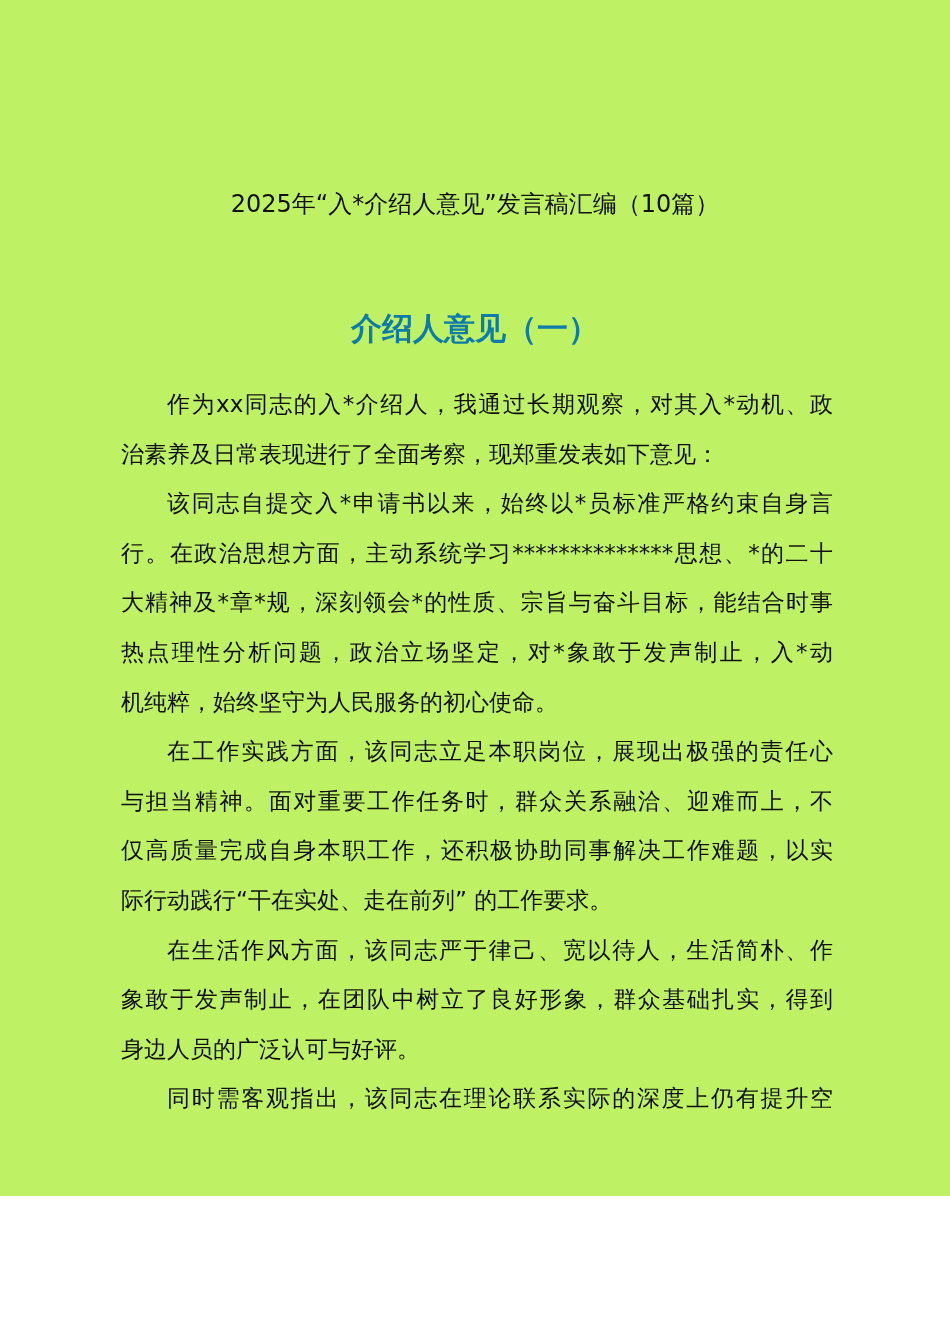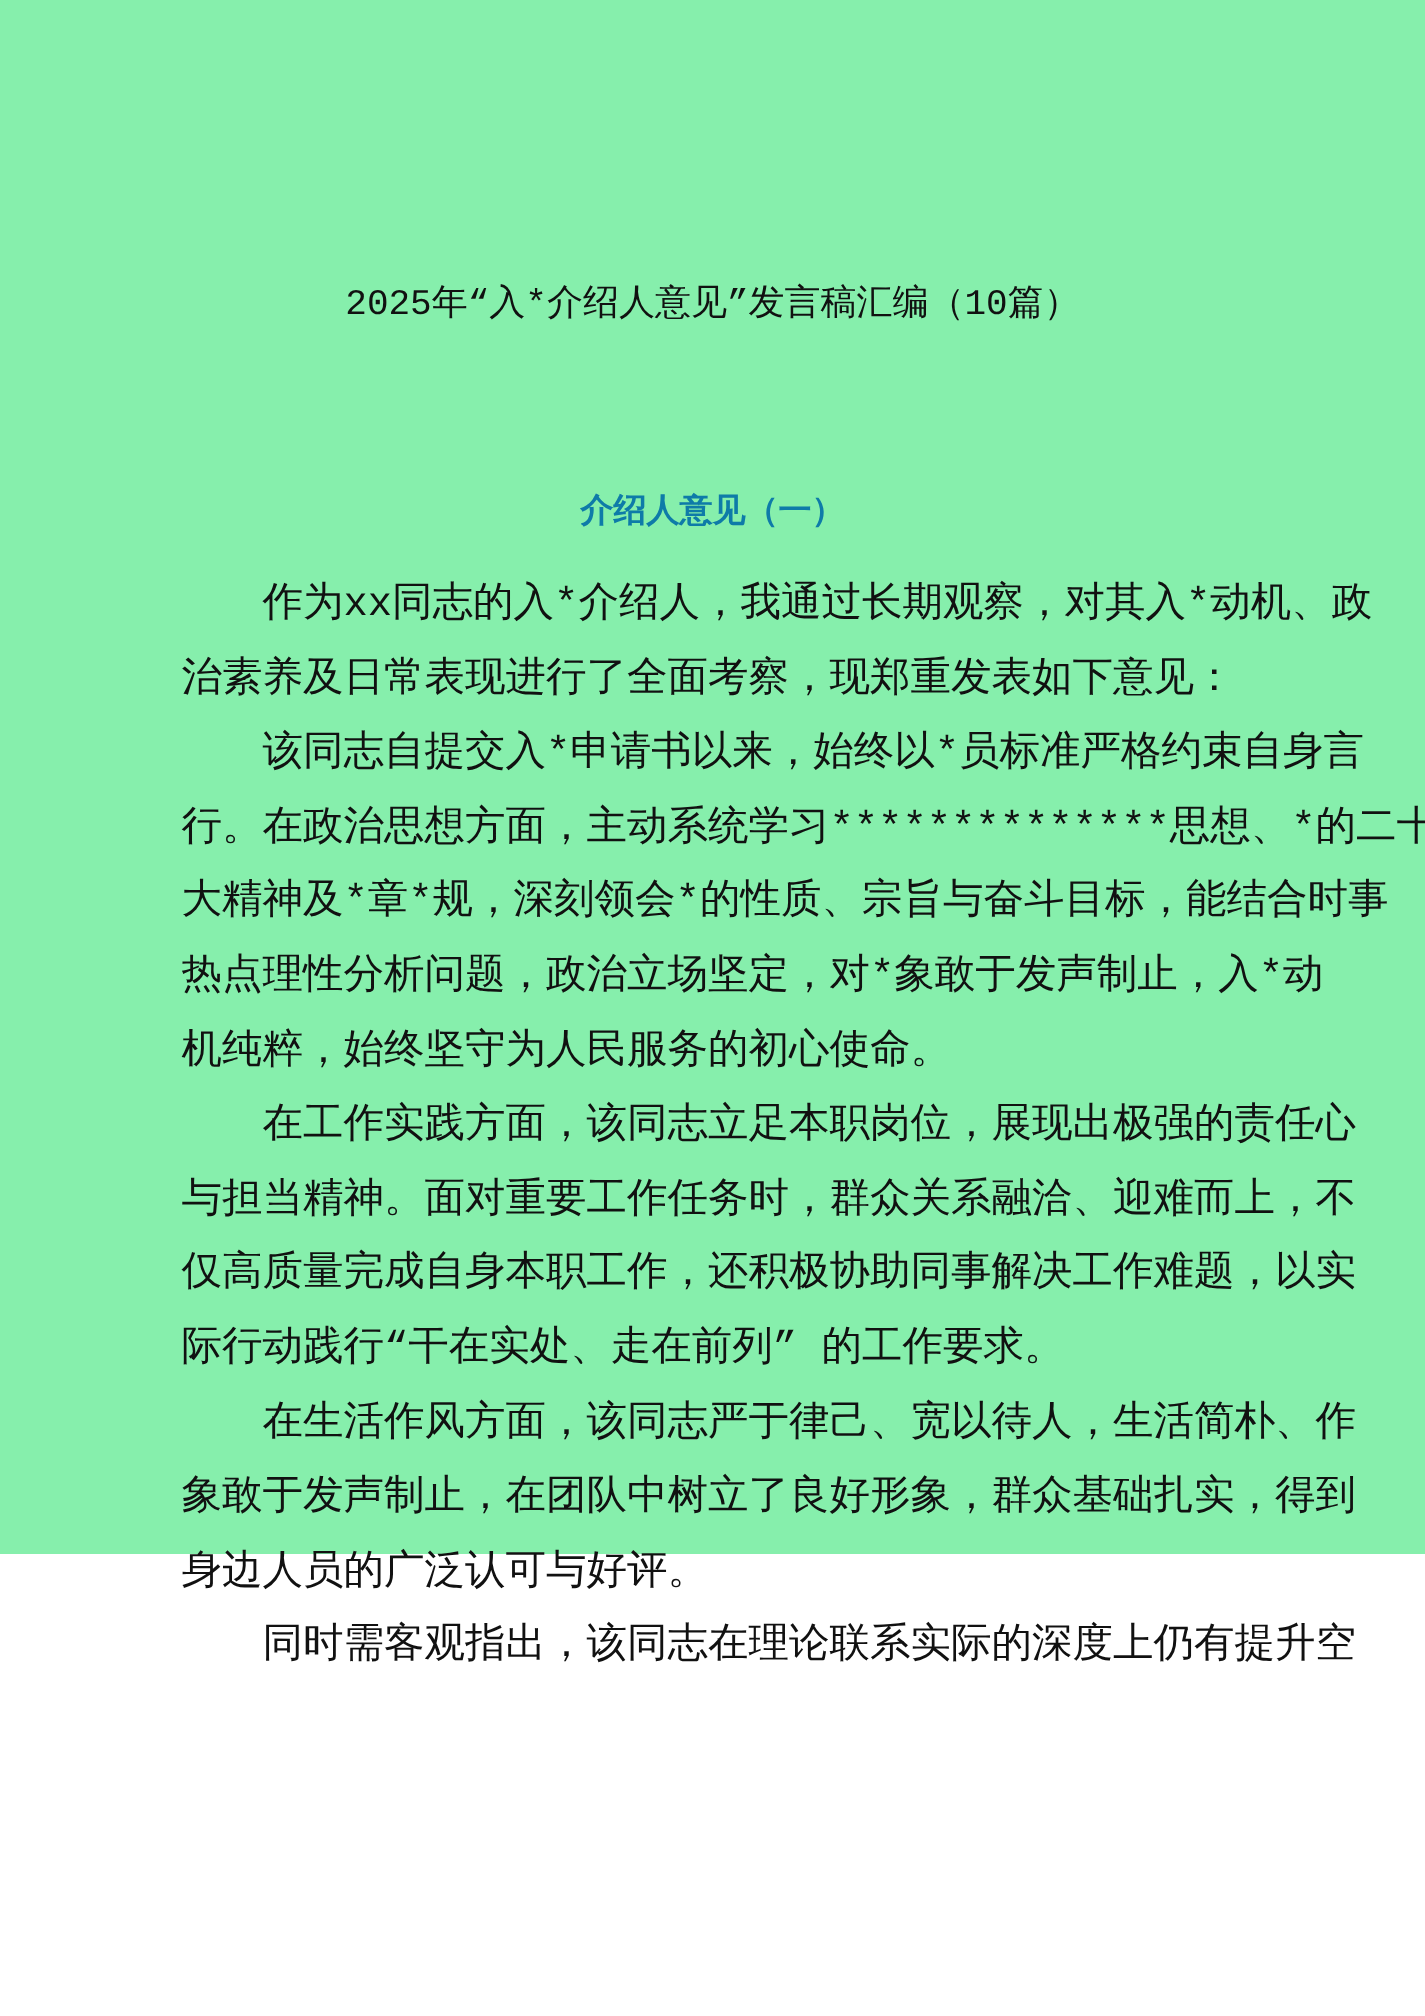--- a/index.html
+++ b/index.html
@@ -1,24 +1,24 @@
 <!DOCTYPE html>
 <html><head>
 <meta charset="utf-8">
 <style>
   html, body { margin: 0; padding: 0; background: #ffffff; }
   body { width: 950px; height: 1344px; position: relative; overflow: hidden;
          font-family: "DejaVu Sans", "Liberation Sans", sans-serif; color: #111111; }
-  .page { position: absolute; left: 0; top: 0; width: 950px; height: 1036px; background: #86efac; font-family: Liberation Mono, monospace; }
+  .page { position: absolute; left: 0; top: 0; width: 950px; height: 1196px; background: #bef264; }
   .doc-title { position: absolute; top: 186px; left: 0; width: 950px; text-align: center;
                font-size: 24px; line-height: 36px; color: #111; letter-spacing: 0px; }
-  .section-heading { position: absolute; top: 324px; left: 0; width: 950px; text-align: center;
-               font-size: 22px; line-height: 36px; font-weight: bold; color: #0E7BA8; }
+  .section-heading { position: absolute; top: 310px; left: 0; width: 950px; text-align: center;
+               font-size: 31px; line-height: 36px; font-weight: bold; color: #0E7BA8; }
   .body { position: absolute; left: 121px; top: 380px; width: 712px; }
-  .para { margin: 0; font-size: 27px; line-height: 49.6px; text-indent: 2em;
+  .para { margin: 0; font-size: 23px; line-height: 49.6px; text-indent: 2em;
           text-align: justify; text-align-last: left; letter-spacing: 0px; color: #111; }
   .line { display: block; white-space: nowrap; text-align: justify; text-align-last: justify; }
   .line.last { text-align-last: left; }
 </style>
 </head>
 <body>
 
 <div class="page">
   <div class="doc-title">2025年“入*介绍人意见”发言稿汇编（10篇）</div>
   <div class="section-heading">介绍人意见（一）</div>

